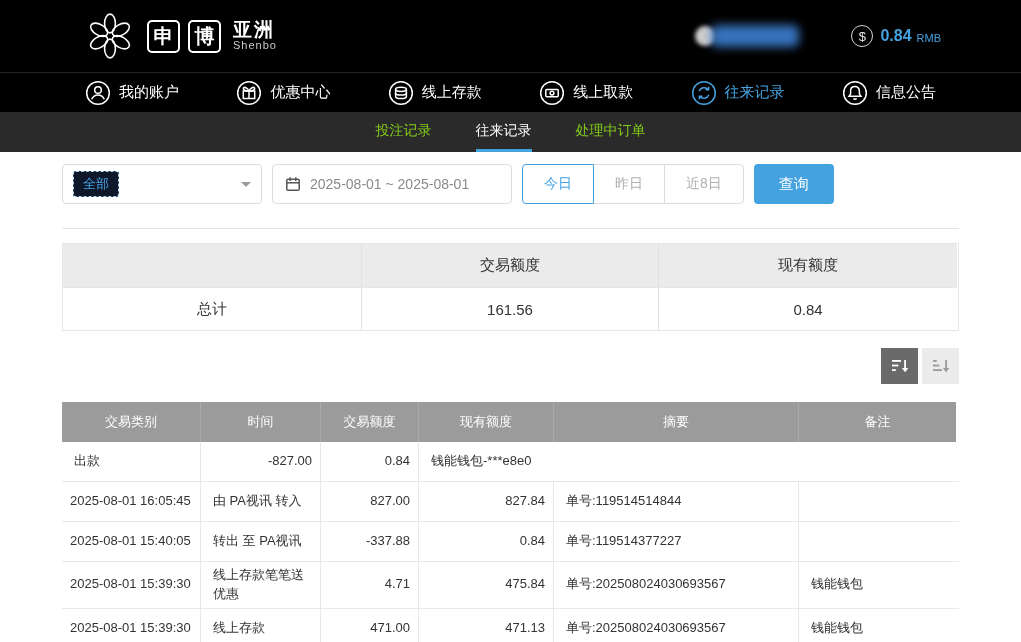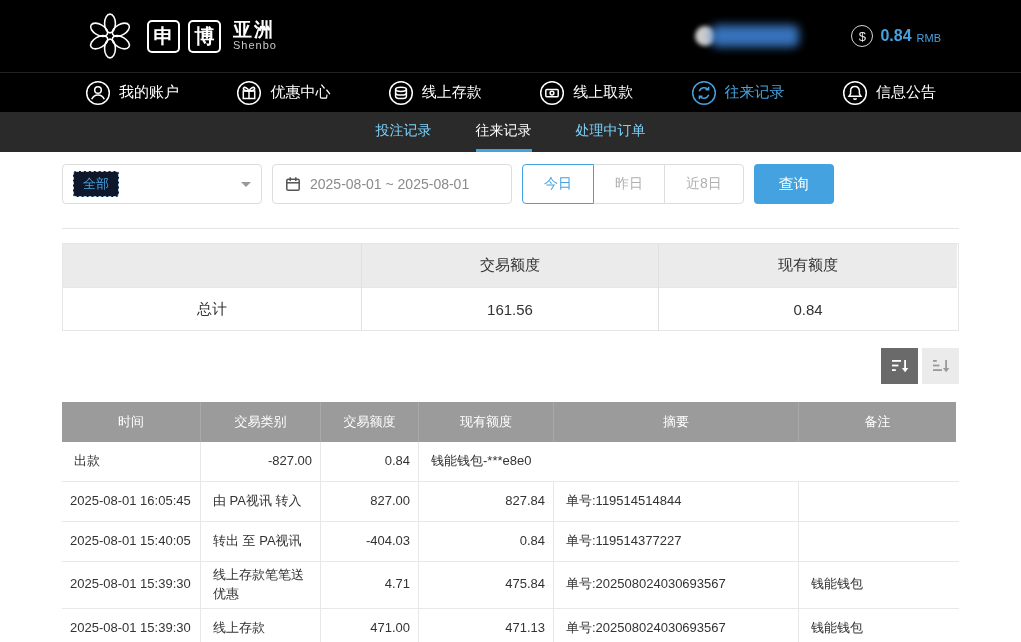--- a/index.html
+++ b/index.html
@@ -29,21 +29,21 @@
   .balance-amount{color:var(--accent);font-size:16px;font-weight:bold;}
   .balance-cur{color:var(--accent);font-size:11px;margin-left:-2px;padding-top:3px;}
   
   .mainnav{height:40px;background:#000000;border-top:1px solid #222;display:flex;align-items:center;justify-content:space-between;padding:0 85px;}
   .nav-item{display:flex;align-items:center;gap:8px;color:#fff;font-size:15px;cursor:pointer;white-space:nowrap;}
   .nav-item.active{color:var(--accent);}
   .nav-icon{display:flex;align-items:center;}
   .nav-icon svg{display:block;}
   
   .subnav{height:40px;background:#2a2a2a;display:flex;justify-content:center;gap:44px;}
-  .subnav-item{height:40px;line-height:37px;color:#7dd3fc;font-size:14px;cursor:pointer;border-bottom:3px solid transparent;}
+  .subnav-item{height:40px;line-height:37px;color:#84cc16;font-size:14px;cursor:pointer;border-bottom:3px solid transparent;}
   .subnav-item.active{color:#fff;border-bottom-color:var(--accent);}
   
   .content{padding:12px 62px 0 62px;}
   .filter-bar{display:flex;align-items:center;gap:10px;height:40px;}
   .select{width:200px;height:40px;border:1px solid #dcdcdc;border-radius:4px;display:flex;align-items:center;justify-content:space-between;padding:0 10px;background:#fff;cursor:pointer;}
   .select-tag{color:var(--accent);font-size:13px;border:1px dashed #aed5f2;background:#0f172a;border-radius:3px;padding:3px 9px;}
   .caret{width:0;height:0;border-left:5px solid transparent;border-right:5px solid transparent;border-top:5px solid #999;}
   .date-input{width:240px;height:40px;border:1px solid #dcdcdc;border-radius:4px;display:flex;align-items:center;gap:9px;padding:0 12px;background:#fff;color:#8a8a8a;font-size:14px;cursor:pointer;}
   .btn-group{display:flex;}
   .fbtn{height:40px;background:#fff;border:1px solid #dcdcdc;color:#b0b0b0;font-size:14px;padding:0 21px;cursor:pointer;font-family:inherit;}
@@ -248,22 +248,22 @@
             <rect x="2" y="13.2" width="9" height="1.8"></rect>
           <rect x="14.2" y="4" width="1.8" height="8.6"></rect>
             <polygon points="11.9,12 18.3,12 15.1,16.2"></polygon>
         </svg>
       </span>
     </button>
   </div>
 
   <div class="tx-table">
     <div class="t-row t-head">
+      <div class="t-cell">交易类别</div>
       <div class="t-cell">时间</div>
-      <div class="t-cell">交易类别</div>
       <div class="t-cell">交易额度</div>
       <div class="t-cell">现有额度</div>
       <div class="t-cell">摘要</div>
       <div class="t-cell">备注</div>
     </div>
     <div class="t-body">
       <div class="t-row">
         <div class="t-cell al pl12">出款</div>
         <div class="t-cell ar">-827.00</div>
         <div class="t-cell ar">0.84</div>
@@ -273,21 +273,21 @@
         <div class="t-cell al">2025-08-01 16:05:45</div>
         <div class="t-cell al pl12">由 PA视讯 转入</div>
         <div class="t-cell ar">827.00</div>
         <div class="t-cell ar">827.84</div>
         <div class="t-cell al pl12">单号:119514514844</div>
         <div class="t-cell al pl12"></div>
       </div>
       <div class="t-row">
         <div class="t-cell al">2025-08-01 15:40:05</div>
         <div class="t-cell al pl12">转出 至 PA视讯</div>
-        <div class="t-cell ar">-404.03</div>
+        <div class="t-cell ar">-337.88</div>
         <div class="t-cell ar">0.84</div>
         <div class="t-cell al pl12">单号:119514377227</div>
         <div class="t-cell al pl12"></div>
       </div>
       <div class="t-row">
         <div class="t-cell al">2025-08-01 15:39:30</div>
         <div class="t-cell al pl12">线上存款笔笔送优惠</div>
         <div class="t-cell ar">4.71</div>
         <div class="t-cell ar">475.84</div>
         <div class="t-cell al pl12">单号:202508024030693567</div>

